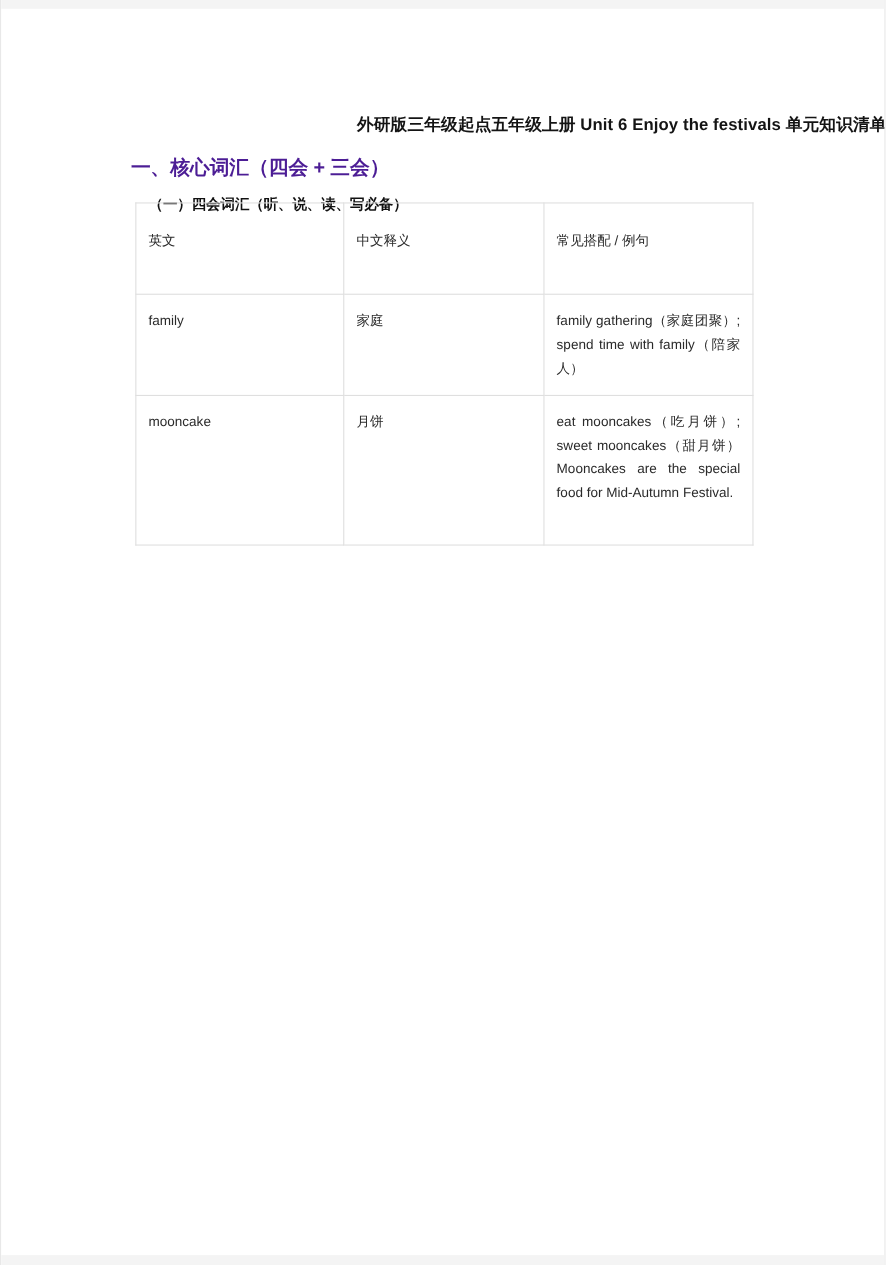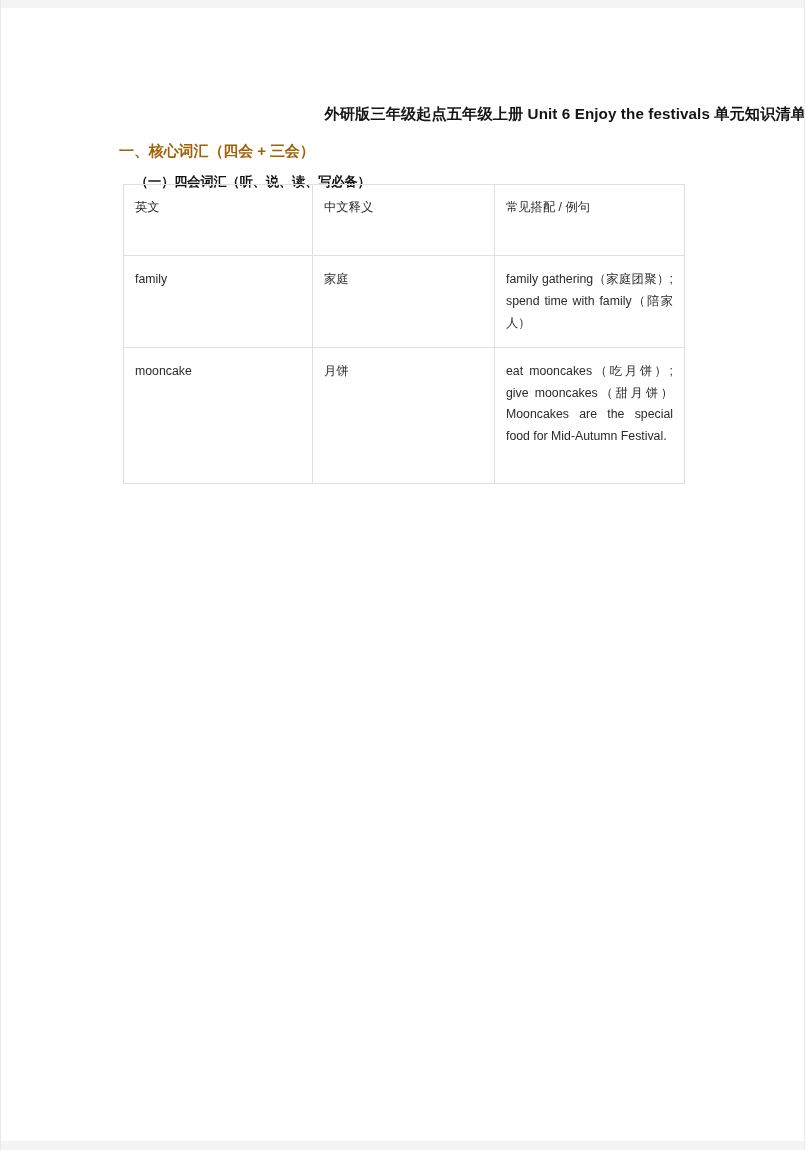--- a/index.html
+++ b/index.html
@@ -46,23 +46,23 @@
     text-align: right;
     font-size: 15.2px;
     font-weight: bold;
     color: #141414;
     letter-spacing: 0.1px;
     line-height: 1.2;
   }
   .section-heading {
     margin: 0;
     padding: 17px 0 0 118px;
-    font-size: 15px;
+    font-size: 18px;
     font-weight: bold;
-    color: #a16207;
+    color: #4c1d95;
     line-height: 1.42;
     letter-spacing: -0.1px;
   }
   .sub-heading {
     margin: 10px;
     padding: 1px 0 0 124px;
     font-size: 13.2px;
     font-weight: bold;
     color: #111111;
     line-height: 1.42;
@@ -91,21 +91,21 @@
     text-align: left;
     white-space: nowrap;
   }
   .cell-use {
     text-align: justify;
     text-align-last: left;
     word-break: break-word;
   }
   .hdr td {
     height: 32px;
-    padding-top: 12px;
+    padding-top: 24px;
     padding-bottom: 26px;
   }
   .r-festival td  { height: 114px; }
   .r-celebrate td { height: 130px; }
   .r-gift td      { height: 85px; }
   .r-family td    { height: 59px; }
   .r-dumpling td  { height: 110px; }
   .r-mooncake td  { height: 110px; }
   .r-decorate td  { height: 59px; }
 </style>
@@ -144,20 +144,20 @@
       <tr class="r-family">
         <td class="cell-en">family</td>
         <td class="cell-zh">家庭</td>
         <td class="cell-use">family gathering（家庭团聚）; spend time with family（陪家人）</td>
       </tr>
 
 
       <tr class="r-mooncake">
         <td class="cell-en">mooncake</td>
         <td class="cell-zh">月饼</td>
-        <td class="cell-use">eat mooncakes（吃月饼）; give mooncakes（甜月饼）Mooncakes are the special food for Mid-Autumn Festival.</td>
+        <td class="cell-use">eat mooncakes（吃月饼）; sweet mooncakes（甜月饼）Mooncakes are the special food for Mid-Autumn Festival.</td>
       </tr>
 
     </tbody>
   </table>
 
   <div class="bottom-band"></div>
 </div>
 
 </body></html>

